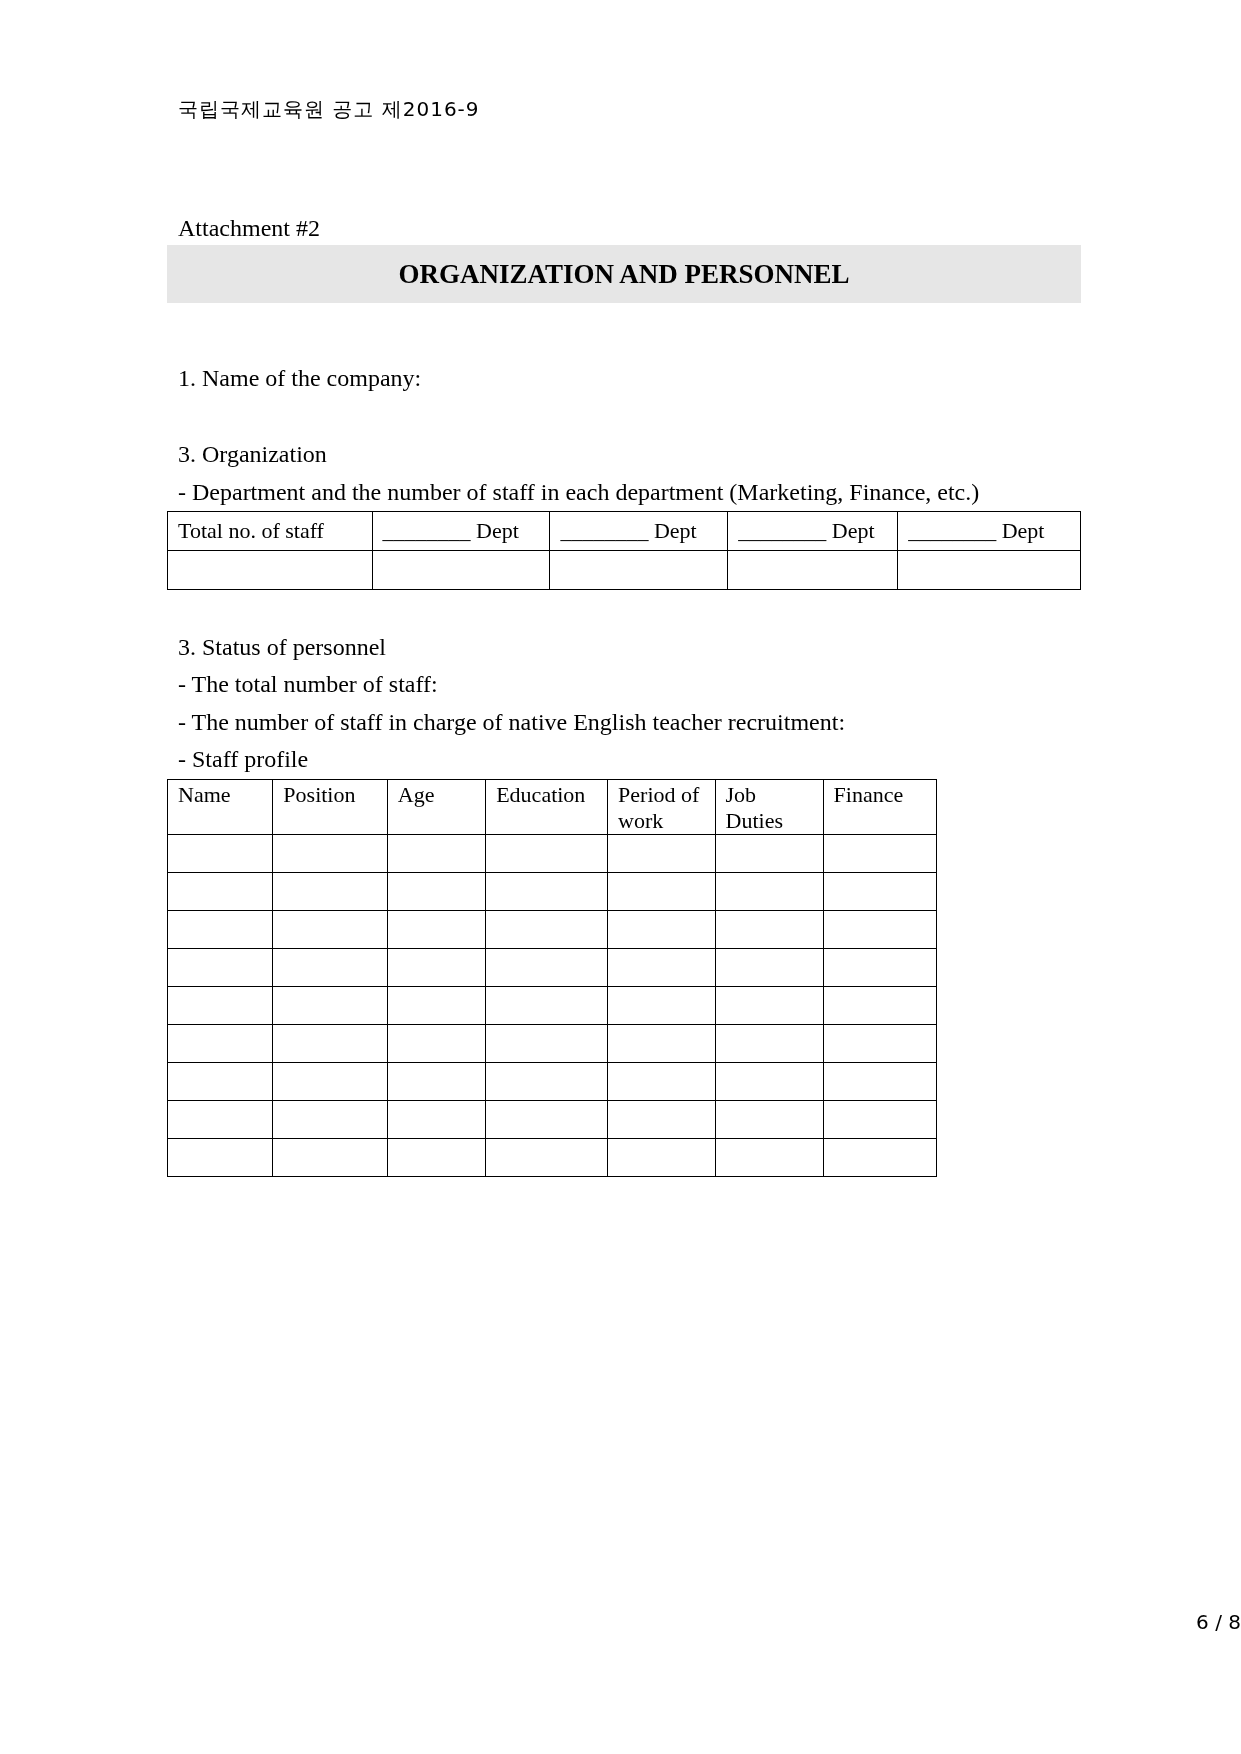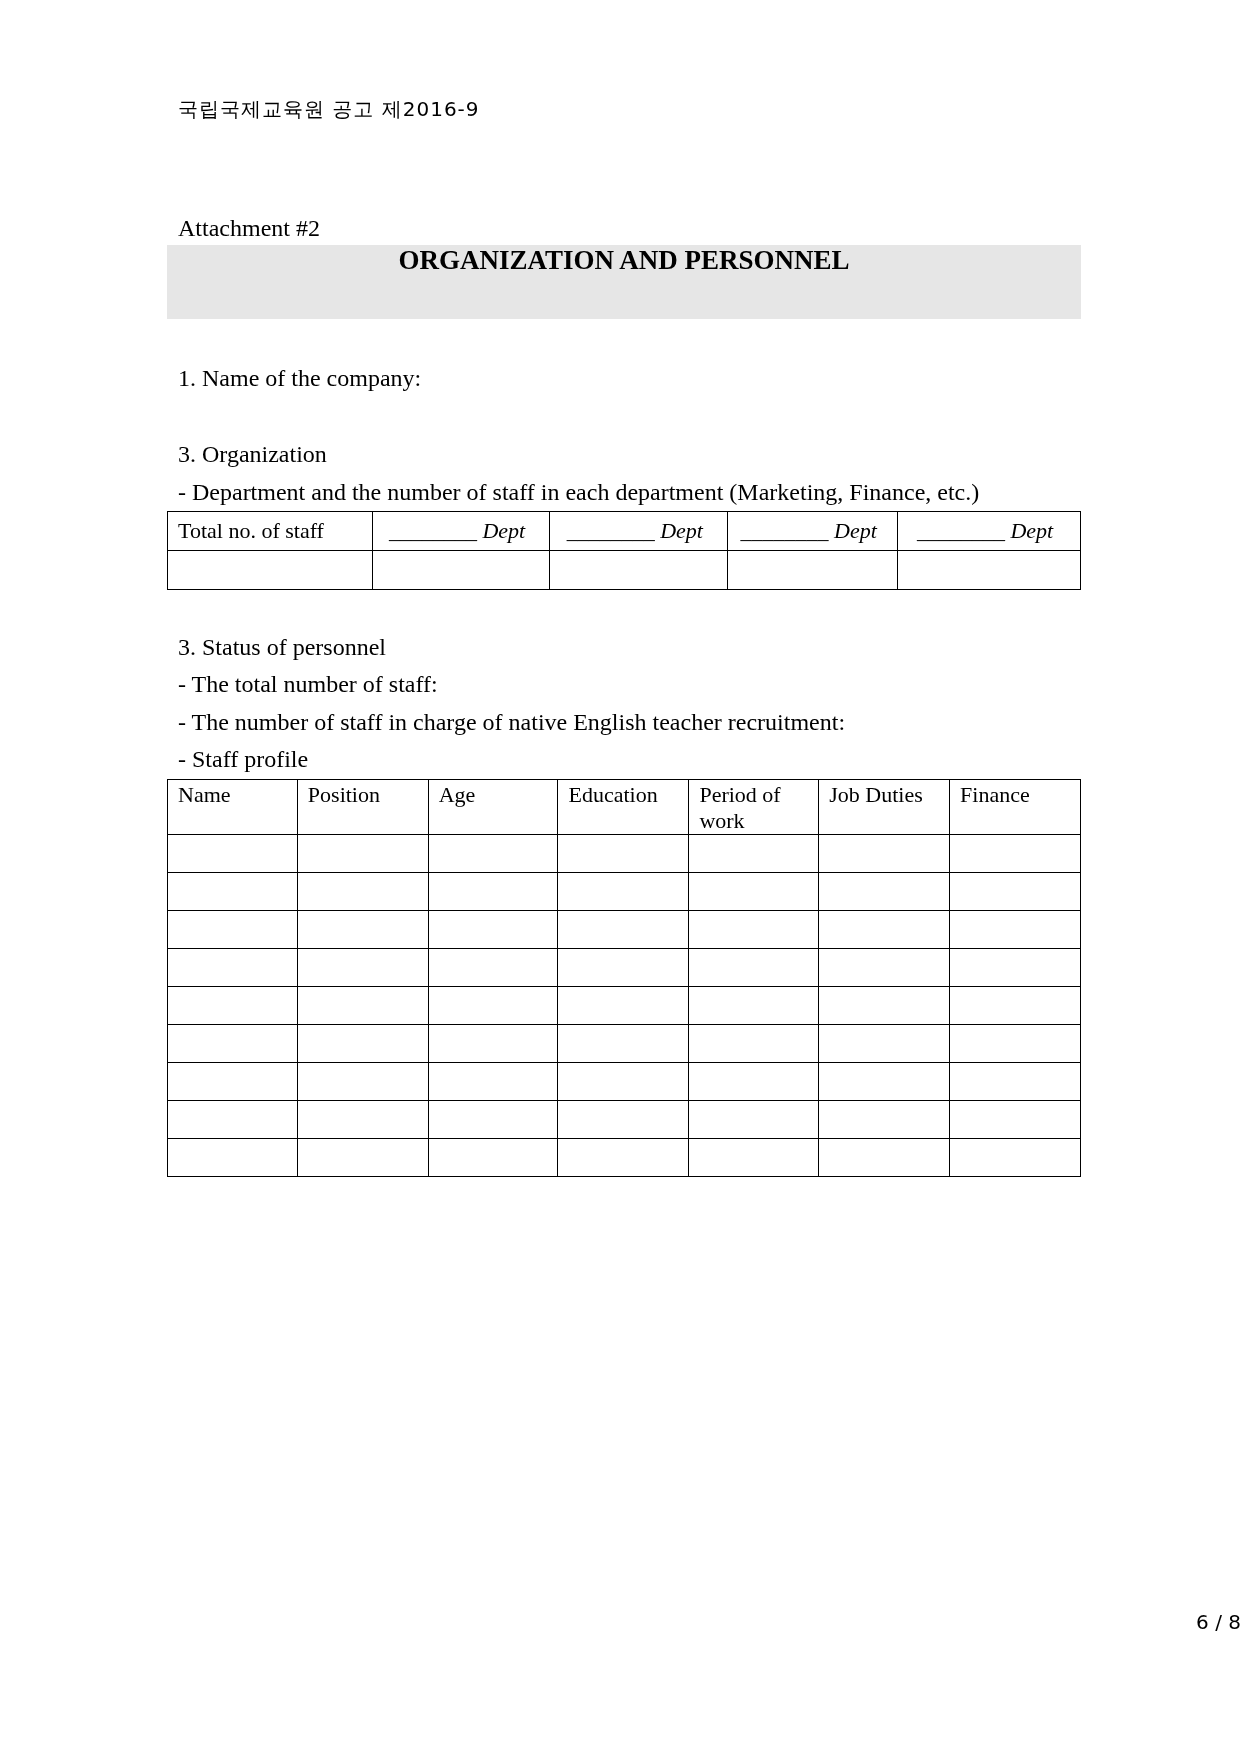--- a/index.html
+++ b/index.html
@@ -1,27 +1,27 @@
 <!DOCTYPE html>
 <html><head>
 <meta charset="utf-8">
 <style>
   html, body { margin:0; padding:0; background:#ffffff; }
   body { width:1241px; height:1754px; position:relative; overflow:hidden; color:#000; }
   .abs { position:absolute; }
   .hdr { left:178px; top:96px; font-family:"DejaVu Sans", sans-serif; font-size:20px; letter-spacing:1px; }
   .serif { font-family:"Liberation Serif", serif; }
   .t24 { font-size:24px; line-height:28px; }
-  .band { left:167px; top:245px; width:914px; height:74px; background:#e6e6e6; display:flex; align-items:flex-start; justify-content:center; }
+  .band { left:167px; top:245px; width:914px; height:58px; background:#e6e6e6; display:flex; align-items:center; justify-content:center; }
   .band span { font-family:"Liberation Serif", serif; font-weight:bold; font-size:27px; }
   table { border-collapse:collapse; font-family:"Liberation Serif", serif; }
   td { border:1.5px solid #000; padding:0; vertical-align:top; }
   .dept td { height:38px; font-size:22px; }
   .dept td.h { vertical-align:middle; padding-left:10px; }
-  .dept td.r { text-align:center; padding-right:18px;font-style:italic; }
+  .dept td.r { text-align:left; padding-right:18px; }
   .staff td { height:37px; font-size:22px; }
   .staff tr.head td { height:52px; padding:2px 10px 0 10px; line-height:26px; }
   .pg { left:0; width:1241px; top:1610px; text-align:right; font-family:"DejaVu Sans", sans-serif; font-size:20px; }
 </style>
 </head>
 <body>
 
 <div class="abs hdr">국립국제교육원 공고 제2016-9</div>
 
 <div class="abs serif t24" style="left:178px;top:214px;">Attachment #2</div>
@@ -58,21 +58,21 @@
     <td></td>
   </tr>
 </tbody>
   </table>
 
 <div class="abs serif t24" style="left:178px;top:633px;">3. Status of personnel</div>
 <div class="abs serif t24" style="left:178px;top:670px;">- The total number of staff:</div>
 <div class="abs serif t24" style="left:178px;top:708px;">- The number of staff in charge of native English teacher recruitment:</div>
 <div class="abs serif t24" style="left:178px;top:745px;">- Staff profile</div>
 
-<table class="abs staff" style="left:167px;top:779px;width:914px;">
+<table class="abs staff" style="left:167px;top:779px;width:770px;">
   <colgroup>
     <col style="width:130px">
       <col style="width:131px">
       <col style="width:130px">
       <col style="width:131px">
       <col style="width:130px">
       <col style="width:131px">
       <col style="width:131px">
   </colgroup>
   <tbody>

